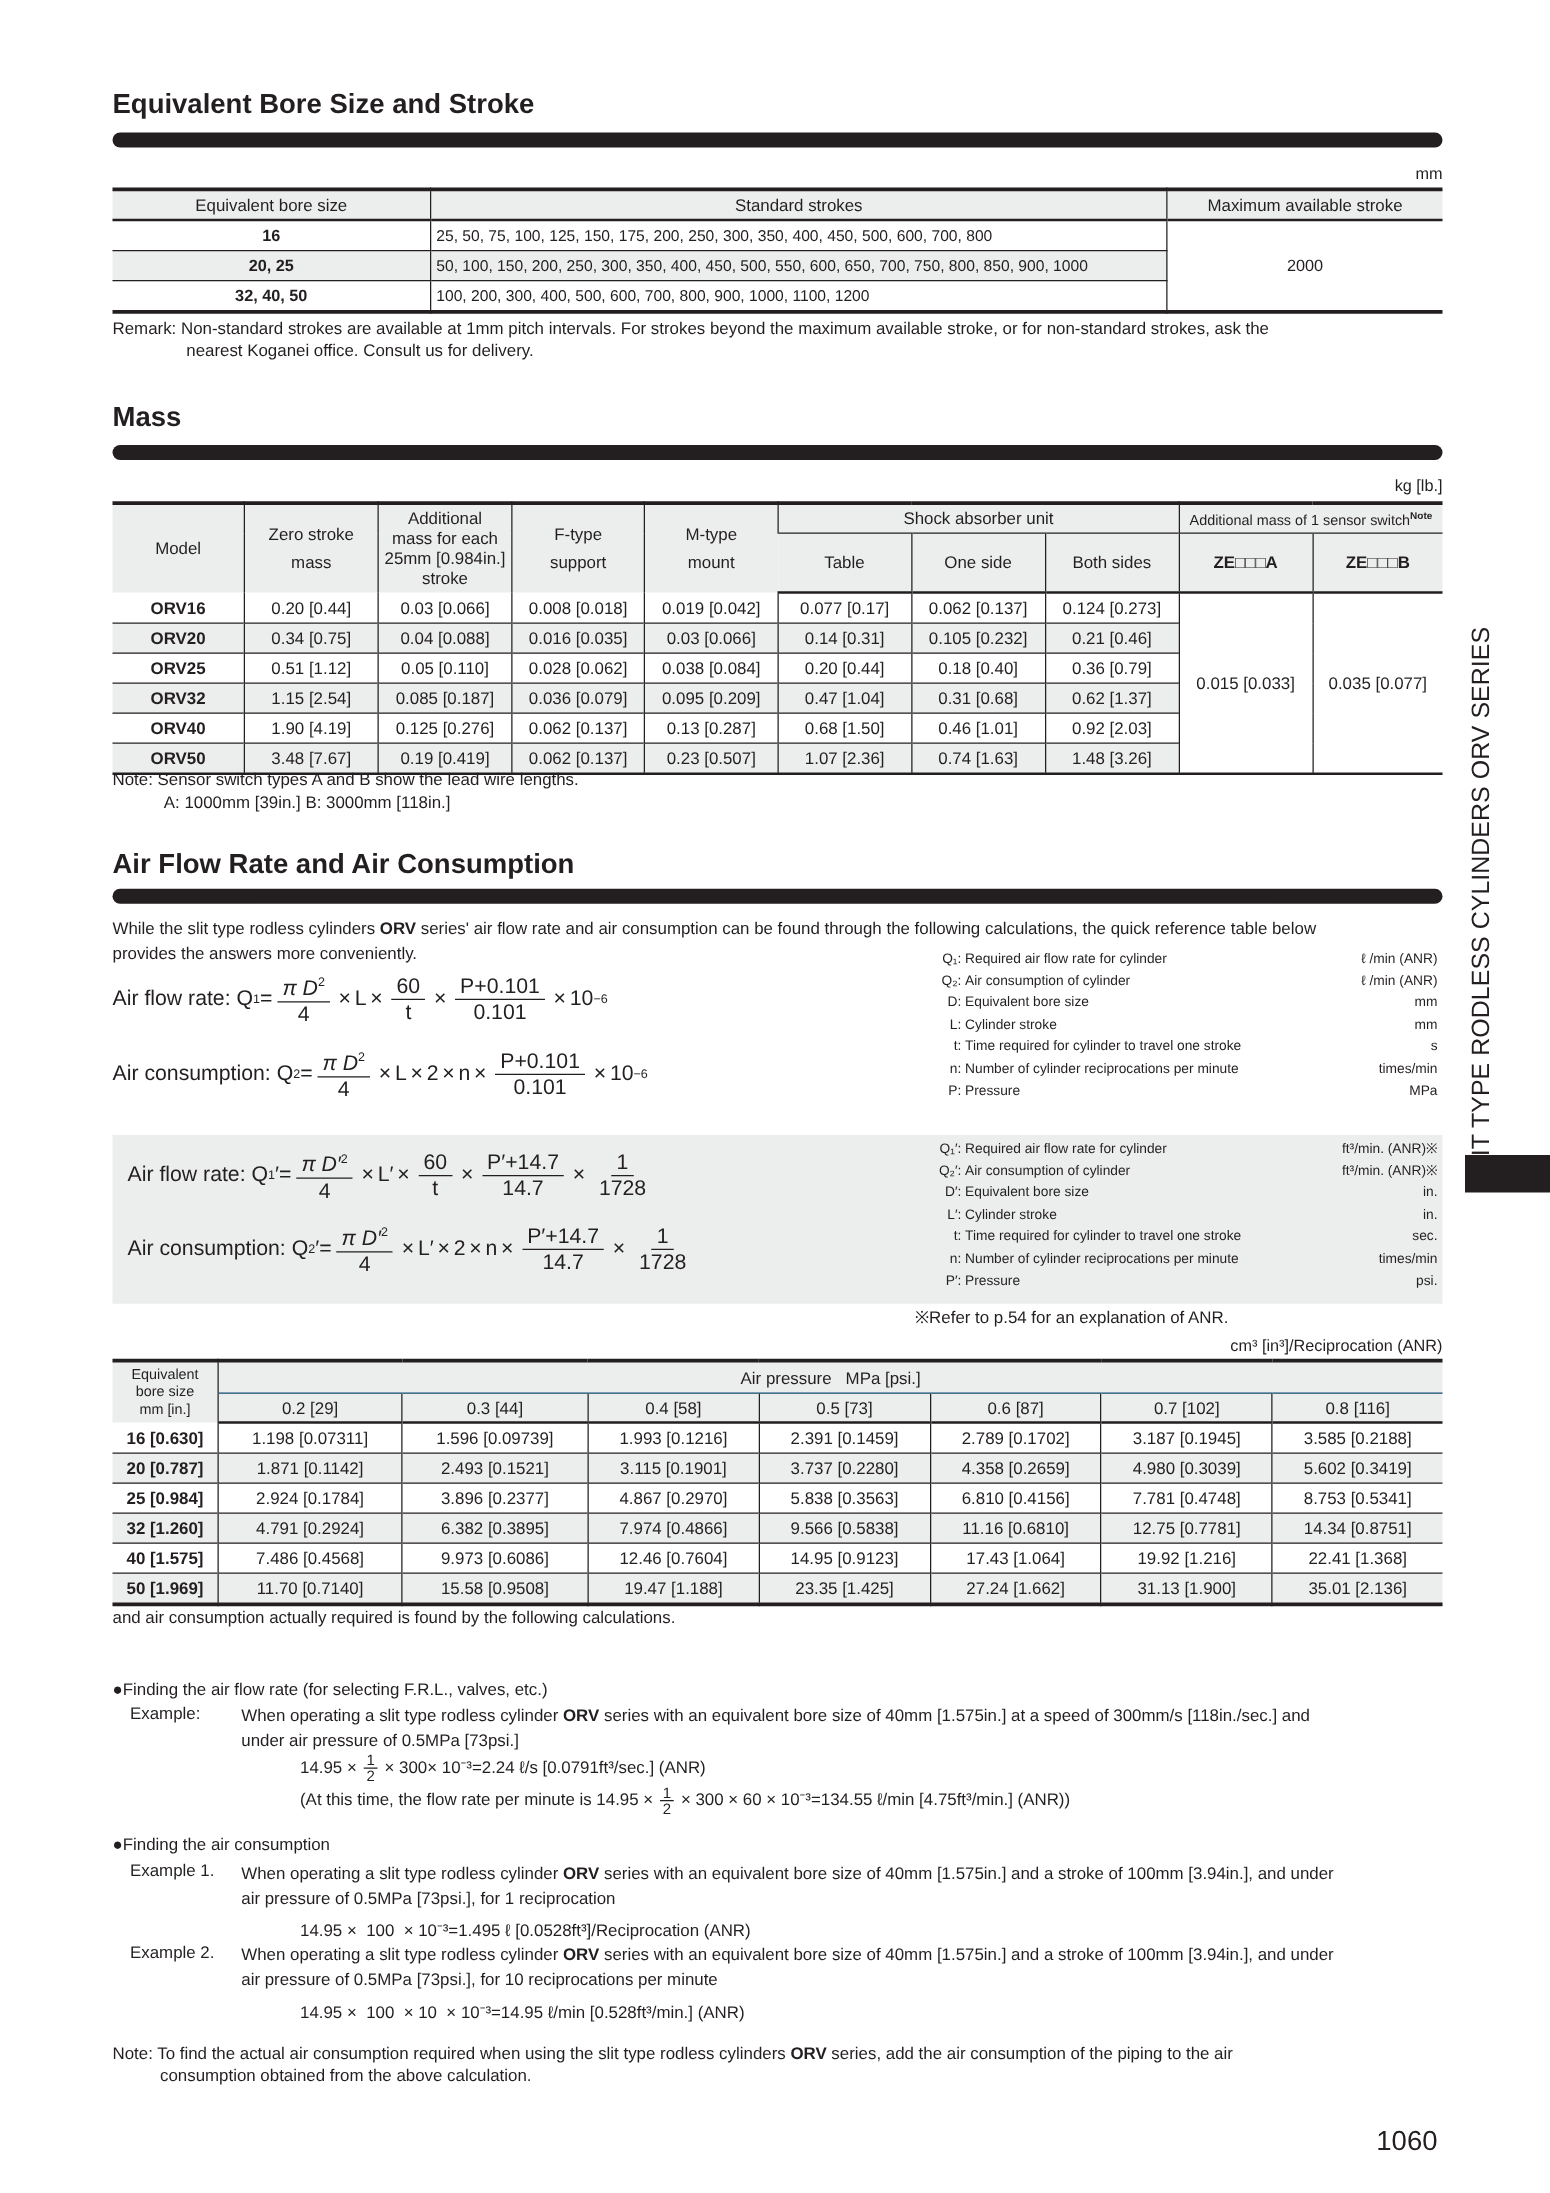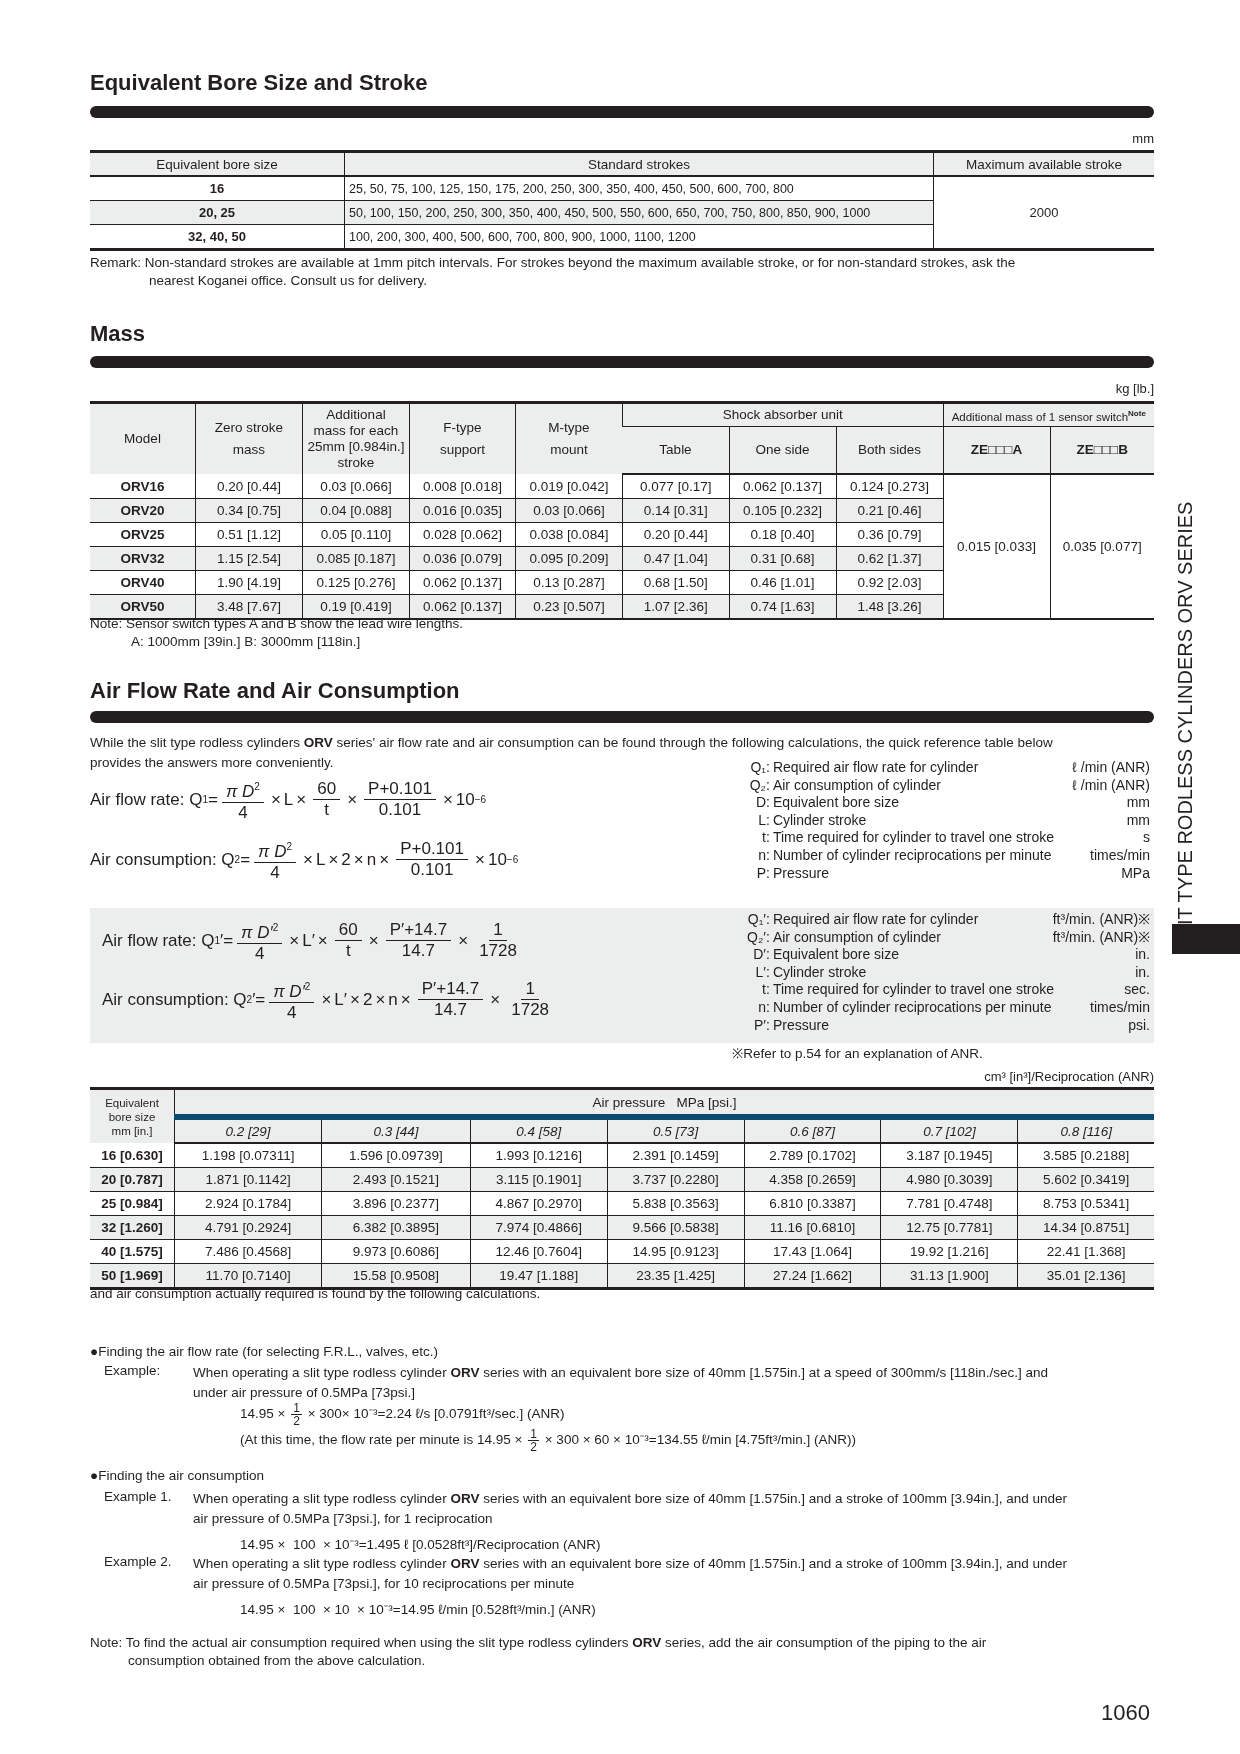--- a/index.html
+++ b/index.html
@@ -45,34 +45,34 @@
   .small-h { font-size: 11.5px !important; }
   .sup-note { font-size: 8px; vertical-align: super; font-weight: bold; }
 
   .para { position: absolute; left: 0; font-size: 13.5px; line-height: 20px; width: 1064px; }
   .formula { position: absolute; left: 0; font-size: 17px; display: flex; align-items: center; white-space: nowrap; }
   .frac { display: inline-flex; flex-direction: column; align-items: center; margin: 0 4px; vertical-align: middle; }
   .frac .num { border-bottom: 1.5px solid #231f20; padding: 0 4px; line-height: 20px; }
   .frac .den { line-height: 20px; padding: 0 4px; }
   .op { margin: 0 3px; }
   sub.s, sup.s { font-size: 10px; }
-  .legend { position: absolute; font-size: 14px; line-height: 17.6px; }
+  .legend { position: absolute; font-size: 11px; line-height: 17.6px; }
   .legend .row { display: flex; width: 410px; }
   .legend .sym { width: 26px; text-align: right; flex: none; }
   .legend .desc { flex: 1; padding-left: 3px; }
   .legend .u { text-align: right; flex: none; }
 
   .gray-box { position: absolute; left: 0; top: 908px; width: 1064px; height: 135px; background: #eceded; }
 
   
   #t-air { width: 1064px; top: 1087px; border-top: 3px solid #231f20; border-bottom: 3px solid #231f20; }
   #t-air th { background: #eceded; font-size: 13.5px; border-left: 1px solid #231f20; }
   #t-air th.first { border-left: none; font-size: 11.5px; line-height: 14px; width: 84px; }
   #t-air thead tr.h1 th { height: 24px; }
-  #t-air thead tr.h2 th { border-top: 6px solid #0c4a6e; height: 22px; font-style: italic; }
+  #t-air thead tr.h2 th { border-top: 1px solid #0c4a6e; height: 22px; }
   #t-air thead tr:last-child th { border-bottom: 2px solid #231f20; }
   #t-air td { height: 23px; font-size: 13.5px; border-left: 1px solid #231f20; border-top: 1px solid #231f20; }
   #t-air td:first-child { border-left: none; font-weight: bold; }
   #t-air tr.alt td { background: #eceded; }
 
   .calc { position: absolute; font-size: 13.5px; line-height: 20px; }
   .bullet::before { content: "\25CF"; }
   .ex-label { position: absolute; left: 14px; font-size: 13.5px; }
   .ex-text { position: absolute; left: 103px; width: 960px; font-size: 13.5px; line-height: 20px; }
   .mini-frac { display: inline-flex; flex-direction: column; align-items: center; vertical-align: middle; font-size: 12px; line-height: 12px; margin: 0 2px; }
@@ -480,21 +480,21 @@
           <td>4.358 [0.2659]</td>
           <td>4.980 [0.3039]</td>
           <td>5.602 [0.3419]</td>
         </tr>
         <tr>
           <td>25 [0.984]</td>
           <td>2.924 [0.1784]</td>
           <td>3.896 [0.2377]</td>
           <td>4.867 [0.2970]</td>
           <td>5.838 [0.3563]</td>
-          <td>6.810 [0.3387]</td>
+          <td>6.810 [0.4156]</td>
           <td>7.781 [0.4748]</td>
           <td>8.753 [0.5341]</td>
         </tr>
         <tr class="alt">
           <td>32 [1.260]</td>
           <td>4.791 [0.2924]</td>
           <td>6.382 [0.3895]</td>
           <td>7.974 [0.4866]</td>
           <td>9.566 [0.5838]</td>
           <td>11.16 [0.6810]</td>

